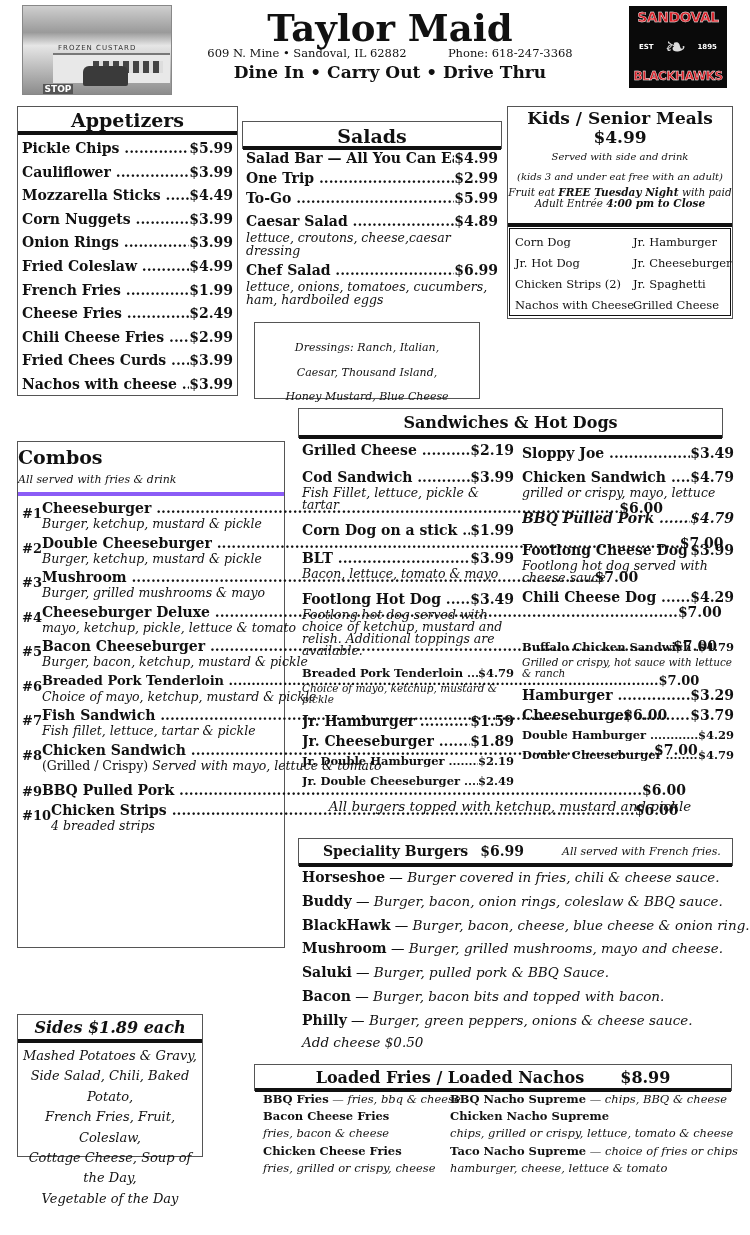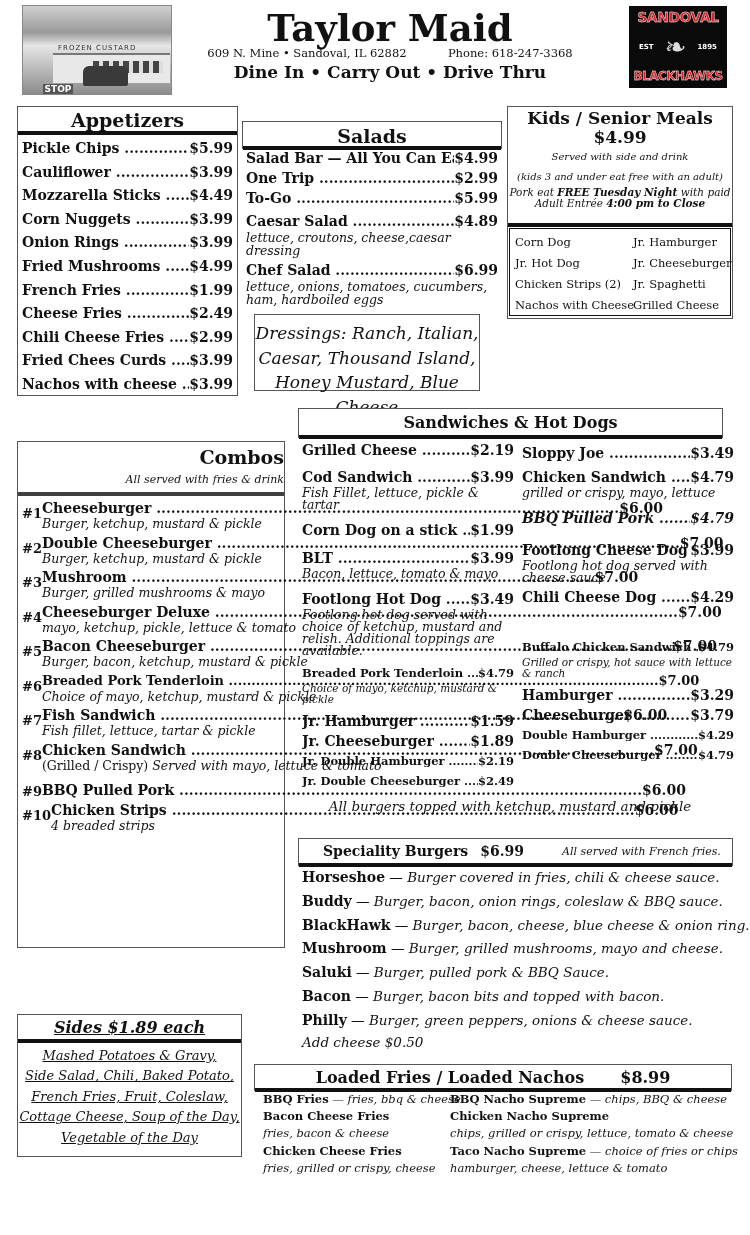--- a/index.html
+++ b/index.html
@@ -35,21 +35,21 @@
   #appetizers .items { padding: 2px 4px 0 4px; }
   #appetizers .row { font-weight: bold; font-size: 14px; height: 23.6px; line-height: 23.6px; }
 
   
   #salads { left: 242px; top: 121px; width: 260px; height: 28px; }
   #salads .hdr { font-size: 19px; height: 28px; line-height: 28px; }
   #salads-items { left: 246px; top: 148px; width: 252px; }
   #salads-items .row { font-weight: bold; font-size: 14px; height: 20px; line-height: 20px; }
   #salads-items .row.salad-bar .lead::after { content: ""; }
   #salads-items .desc { font-size: 12.5px; line-height: 13px; margin-bottom: 3px; }
-  #dressings { left: 254px; top: 314px; width: 226px; height: 77px; text-align: center; font-style: italic; font-size: 17px; line-height: 24.5px; padding-top: 6px; }
+  #dressings { left: 254px; top: 322px; width: 226px; height: 77px; text-align: center; font-style: italic; font-size: 11px; line-height: 24.5px; padding-top: 13px; }
 
   
   #kids { left: 507px; top: 106px; width: 226px; height: 213px; }
   #kids .top { text-align: center; border-bottom: 4px solid #111; height: 120px; padding-top: 2px; }
   #kids .title { font-weight: bold; font-size: 17px; line-height: 19px; }
   #kids .price { font-weight: bold; font-size: 17px; line-height: 19px; }
   #kids .note { font-style: italic; font-size: 10px; line-height: 20px; }
   #kids .free { font-style: italic; font-size: 10.5px; line-height: 11px; }
   #kids .grid { display: grid; grid-template-columns: 118px 1fr; padding: 3px 4px 0 5px; border: 1.5px solid #111; margin: 1px 1px 0 1px; height: 88px; }
   #kids .grid div { font-size: 11.5px; line-height: 21px; white-space: nowrap; }
@@ -59,42 +59,42 @@
   #sand-hdr .hdr { font-size: 16px; height: 30px; line-height: 27px; }
   .sand-col { position: absolute; width: 212px; }
   .sand-col .row { font-weight: bold; font-size: 14px; height: 20px; line-height: 20px; }
   .sand-col .row.small { font-size: 11.5px; }
   .sand-col .desc { font-size: 12.5px; line-height: 12px; }
   .sand-col .desc.sm { font-size: 10.5px; line-height: 11px; }
   #sand-note { left: 300px; top: 798px; width: 420px; text-align: center; font-style: italic; font-size: 13.5px; }
 
   
   #combos { left: 17px; top: 441px; width: 268px; height: 507px; }
-  #combos .top { text-align: right; border-bottom: 4px solid #404040; height: 54px; }
+  #combos .top { text-align: left; border-bottom: 4px solid #8b5cf6; height: 54px; }
   #combos .title { font-weight: bold; font-size: 19px; line-height: 28px; padding-top: 1px; }
   #combos .sub { font-style: italic; font-size: 11px; line-height: 18px; }
   #combos .list { padding: 2px 6px 0 4px; }
   .combo { display: flex; }
   .combo .num { width: 40px; font-weight: bold; font-size: 13px; padding-top: 8px; text-align: center; }
   .combo .body { flex: 1; }
   .combo .row { font-weight: bold; font-size: 14px; height: 20px; line-height: 20px; }
   .combo .desc { font-size: 12.5px; line-height: 11.5px; margin-bottom: 3px; }
 
   
   #spec-hdr { left: 298px; top: 838px; width: 435px; height: 28px; }
   #spec-hdr .hdr { display: flex; align-items: center; height: 28px; font-size: 14px; padding-left: 24px; }
   #spec-hdr .price { margin-left: 12px; }
   #spec-hdr .note { font-weight: normal; font-style: italic; font-size: 11px; margin-left: 38px; }
   #spec-list { left: 302px; top: 866px; width: 430px; }
   #spec-list .line { font-size: 14px; height: 23.8px; line-height: 23.8px; white-space: nowrap; }
   #spec-list .line .d { font-style: italic; font-weight: normal; font-size: 13.5px; }
   #spec-list .addcheese { font-style: italic; font-size: 13.5px; line-height: 18px; }
 
   
-  #sides { left: 17px; top: 1014px; width: 225px; height: 143px; text-decoration: underline; }
+  #sides { left: 17px; top: 1014px; width: 186px; height: 143px; }
   #sides .hdr { font-style: italic; font-size: 16px; height: 28px; line-height: 26px; }
   #sides .body { text-align: center; font-style: italic; font-size: 13px; line-height: 20.4px; padding-top: 3px; }
 
   
   #loaded-hdr { left: 254px; top: 1064px; width: 478px; height: 27px; }
   #loaded-hdr .hdr { font-size: 16px; height: 27px; line-height: 25px; }
   #loaded-hdr .hdr .pr { margin-left: 36px; }
   .ld-col { position: absolute; font-size: 11.5px; line-height: 17.2px; white-space: nowrap; }
   .ld-col .bb { font-weight: bold; }
   .ld-col .ii { font-style: italic; }
@@ -143,21 +143,21 @@
       </div>
     <div class="row">
         <span class="lead">Corn Nuggets</span>
         <span>$3.99</span>
       </div>
     <div class="row">
         <span class="lead">Onion Rings</span>
         <span>$3.99</span>
       </div>
     <div class="row">
-        <span class="lead">Fried Mushrooms</span>
+        <span class="lead">Fried Coleslaw</span>
         <span>$4.99</span>
       </div>
     <div class="row">
         <span class="lead">French Fries</span>
         <span>$1.99</span>
       </div>
     <div class="row">
         <span class="lead">Cheese Fries</span>
         <span>$2.49</span>
       </div>
@@ -209,21 +209,21 @@
   <div>Honey Mustard, Blue Cheese</div>
 </div>
 
 <div id="kids" class="box">
   <div class="top">
     <div class="title">Kids / Senior Meals</div>
     <div class="price">$4.99</div>
     <div class="note">Served with side and drink</div>
     <div class="note">(kids 3 and under eat free with  an adult)</div>
     <div class="free">
-      <span>Pork eat </span><b>FREE Tuesday Night</b><span> with paid Adult Entrée </span><b>4:00 pm to Close</b>
+      <span>Fruit eat </span><b>FREE Tuesday Night</b><span> with paid Adult Entrée </span><b>4:00 pm to Close</b>
     </div>
   </div>
   <div class="grid">
     <div>Corn Dog</div>
     <div>Jr. Hamburger</div>
     <div>Jr. Hot Dog</div>
     <div>Jr. Cheeseburger</div>
     <div>Chicken Strips (2)</div>
     <div>Jr. Spaghetti</div>
     <div>Nachos with Cheese</div>

